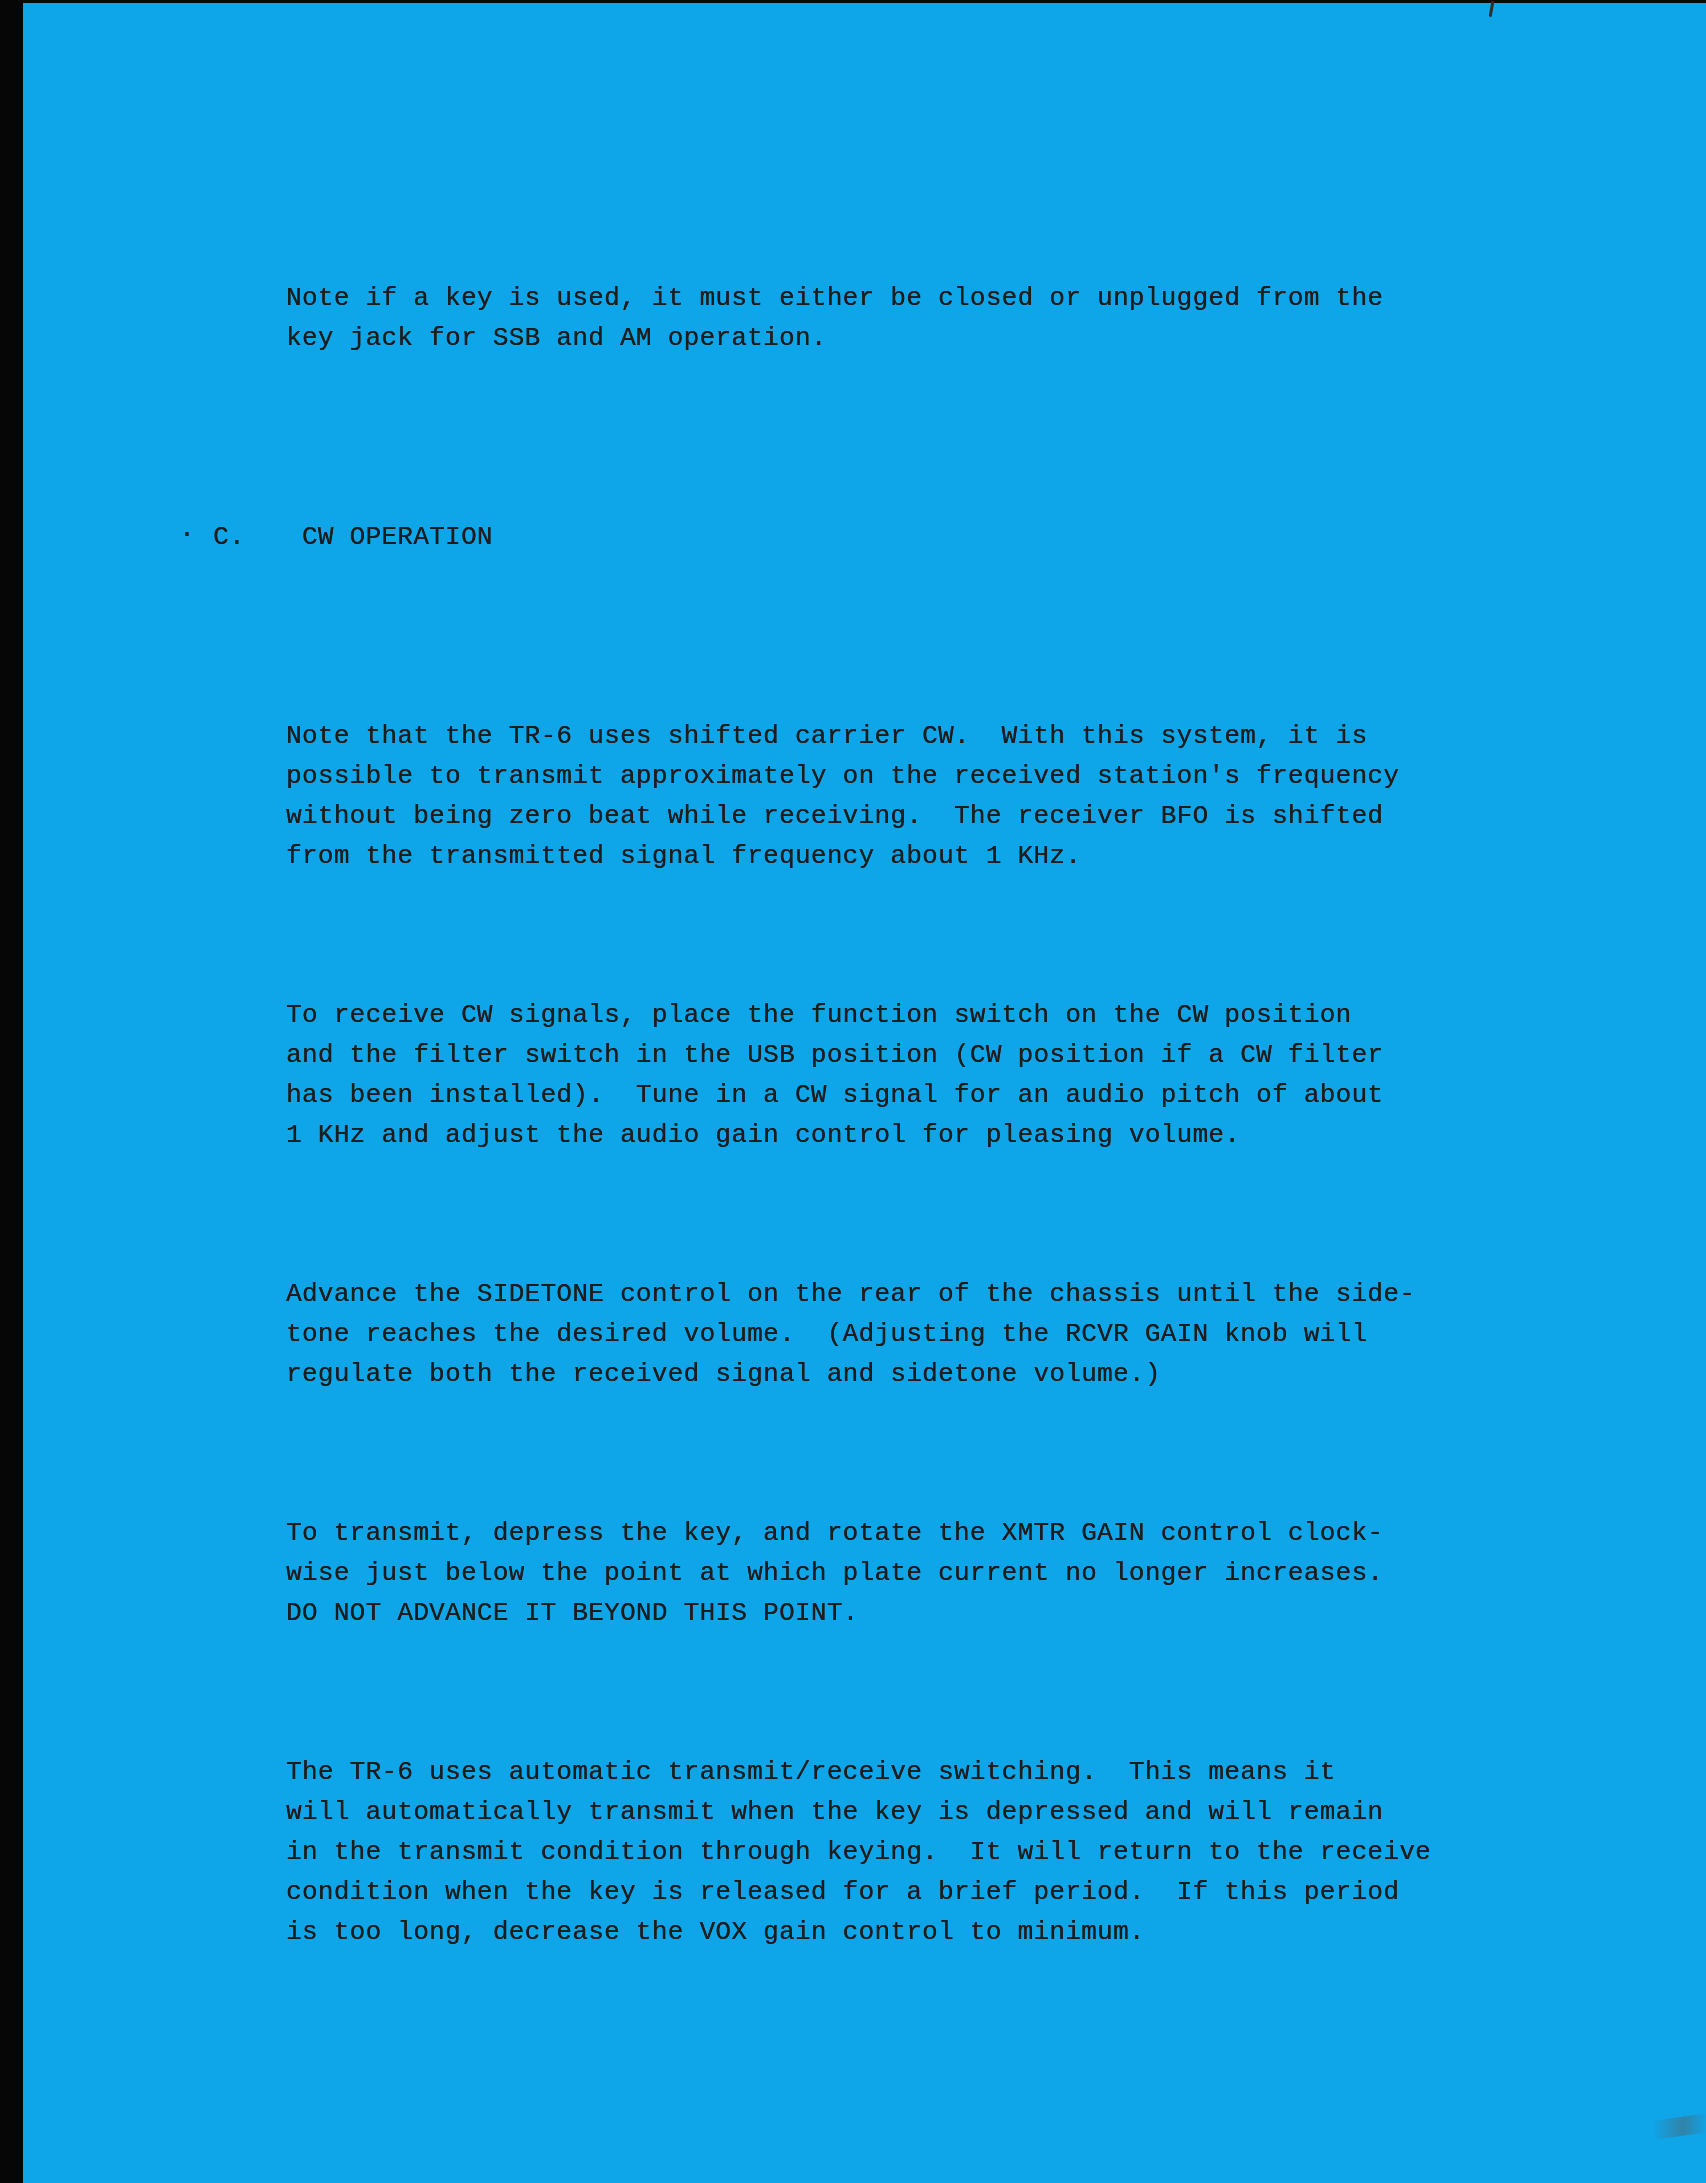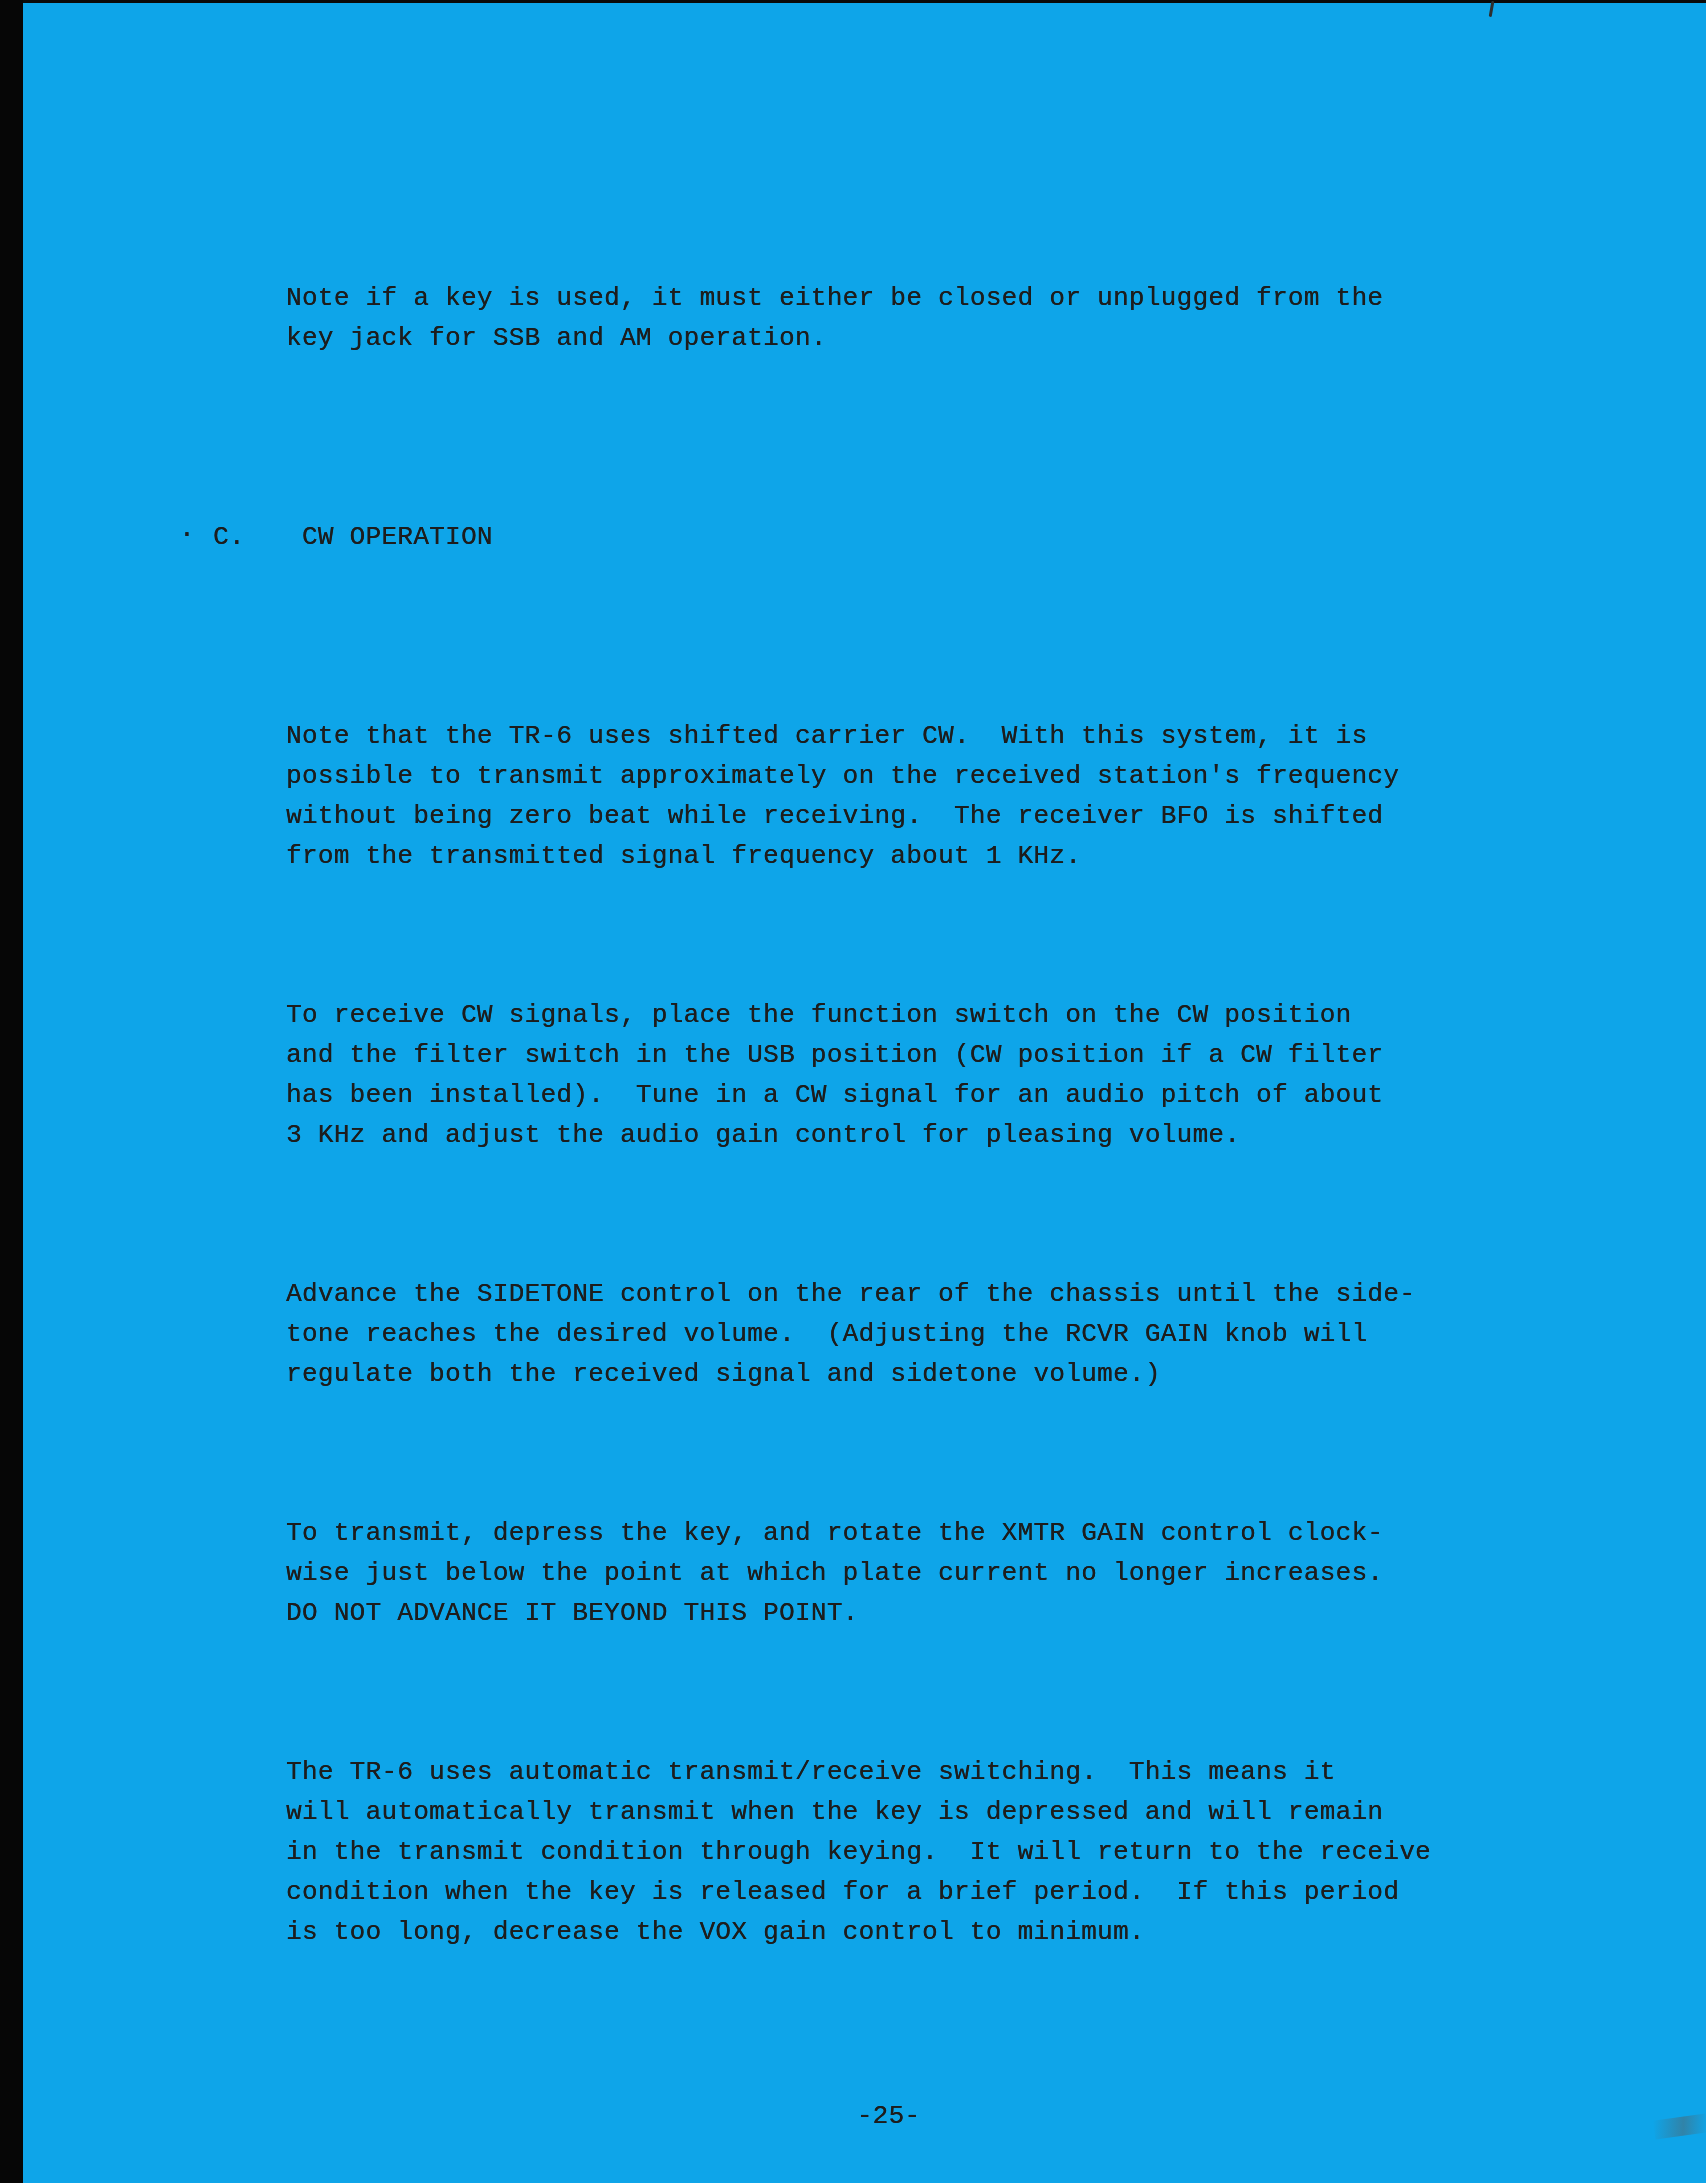--- a/index.html
+++ b/index.html
@@ -94,37 +94,36 @@
       <span class="title">CW OPERATION</span>
     </div>
 
     <p class="para">Note that the TR-6 uses shifted carrier CW.  With this system, it is
 possible to transmit approximately on the received station's frequency
 without being zero beat while receiving.  The receiver BFO is shifted
 from the transmitted signal frequency about 1 KHz.</p>
     <p class="para">To receive CW signals, place the function switch on the CW position
 and the filter switch in the USB position (CW position if a CW filter
 has been installed).  Tune in a CW signal for an audio pitch of about
-3 KHz and adjust the audio gain control for pleasing volume.</p>
+1 KHz and adjust the audio gain control for pleasing volume.</p>
     <p class="para">Advance the SIDETONE control on the rear of the chassis until the side-
 tone reaches the desired volume.  (Adjusting the RCVR GAIN knob will
 regulate both the received signal and sidetone volume.)</p>
     <p class="para">To transmit, depress the key, and rotate the XMTR GAIN control clock-
 wise just below the point at which plate current no longer increases.
 DO NOT ADVANCE IT BEYOND THIS POINT.</p>
     <p class="para">The TR-6 uses automatic transmit/receive switching.  This means it
 will automatically transmit when the key is depressed and will remain
 in the transmit condition through keying.  It will return to the receive
 condition when the key is released for a brief period.  If this period
 is too long, decrease the VOX gain control to minimum.</p>
     
     
 
     
 
     
 
   </div>
 
-  <div class="page-number">-25-</div>
 
 </div>
 
 
 </body></html>

